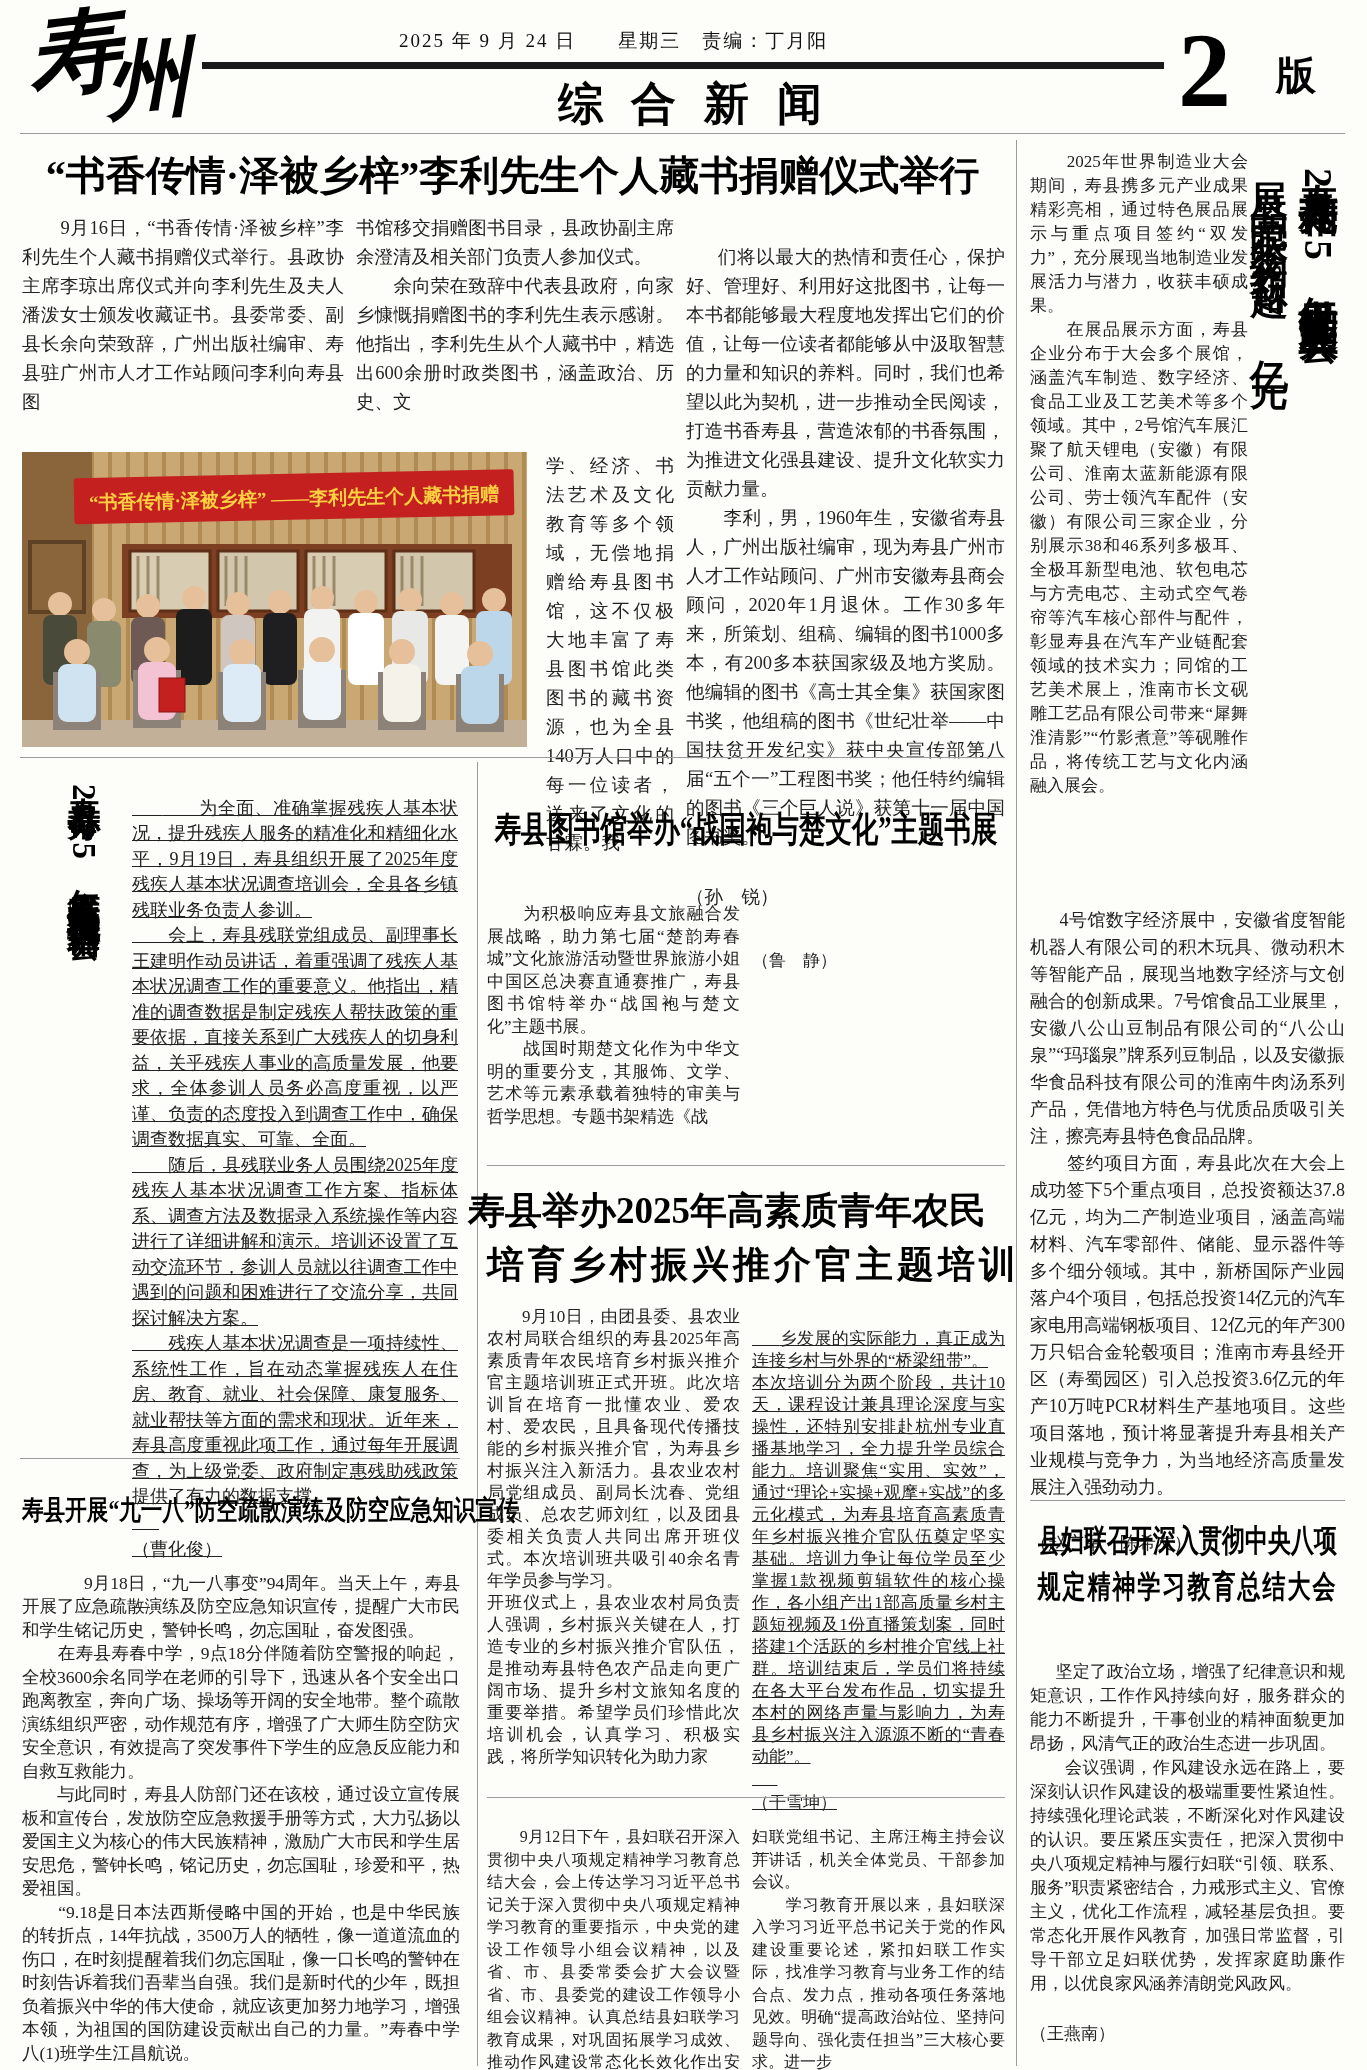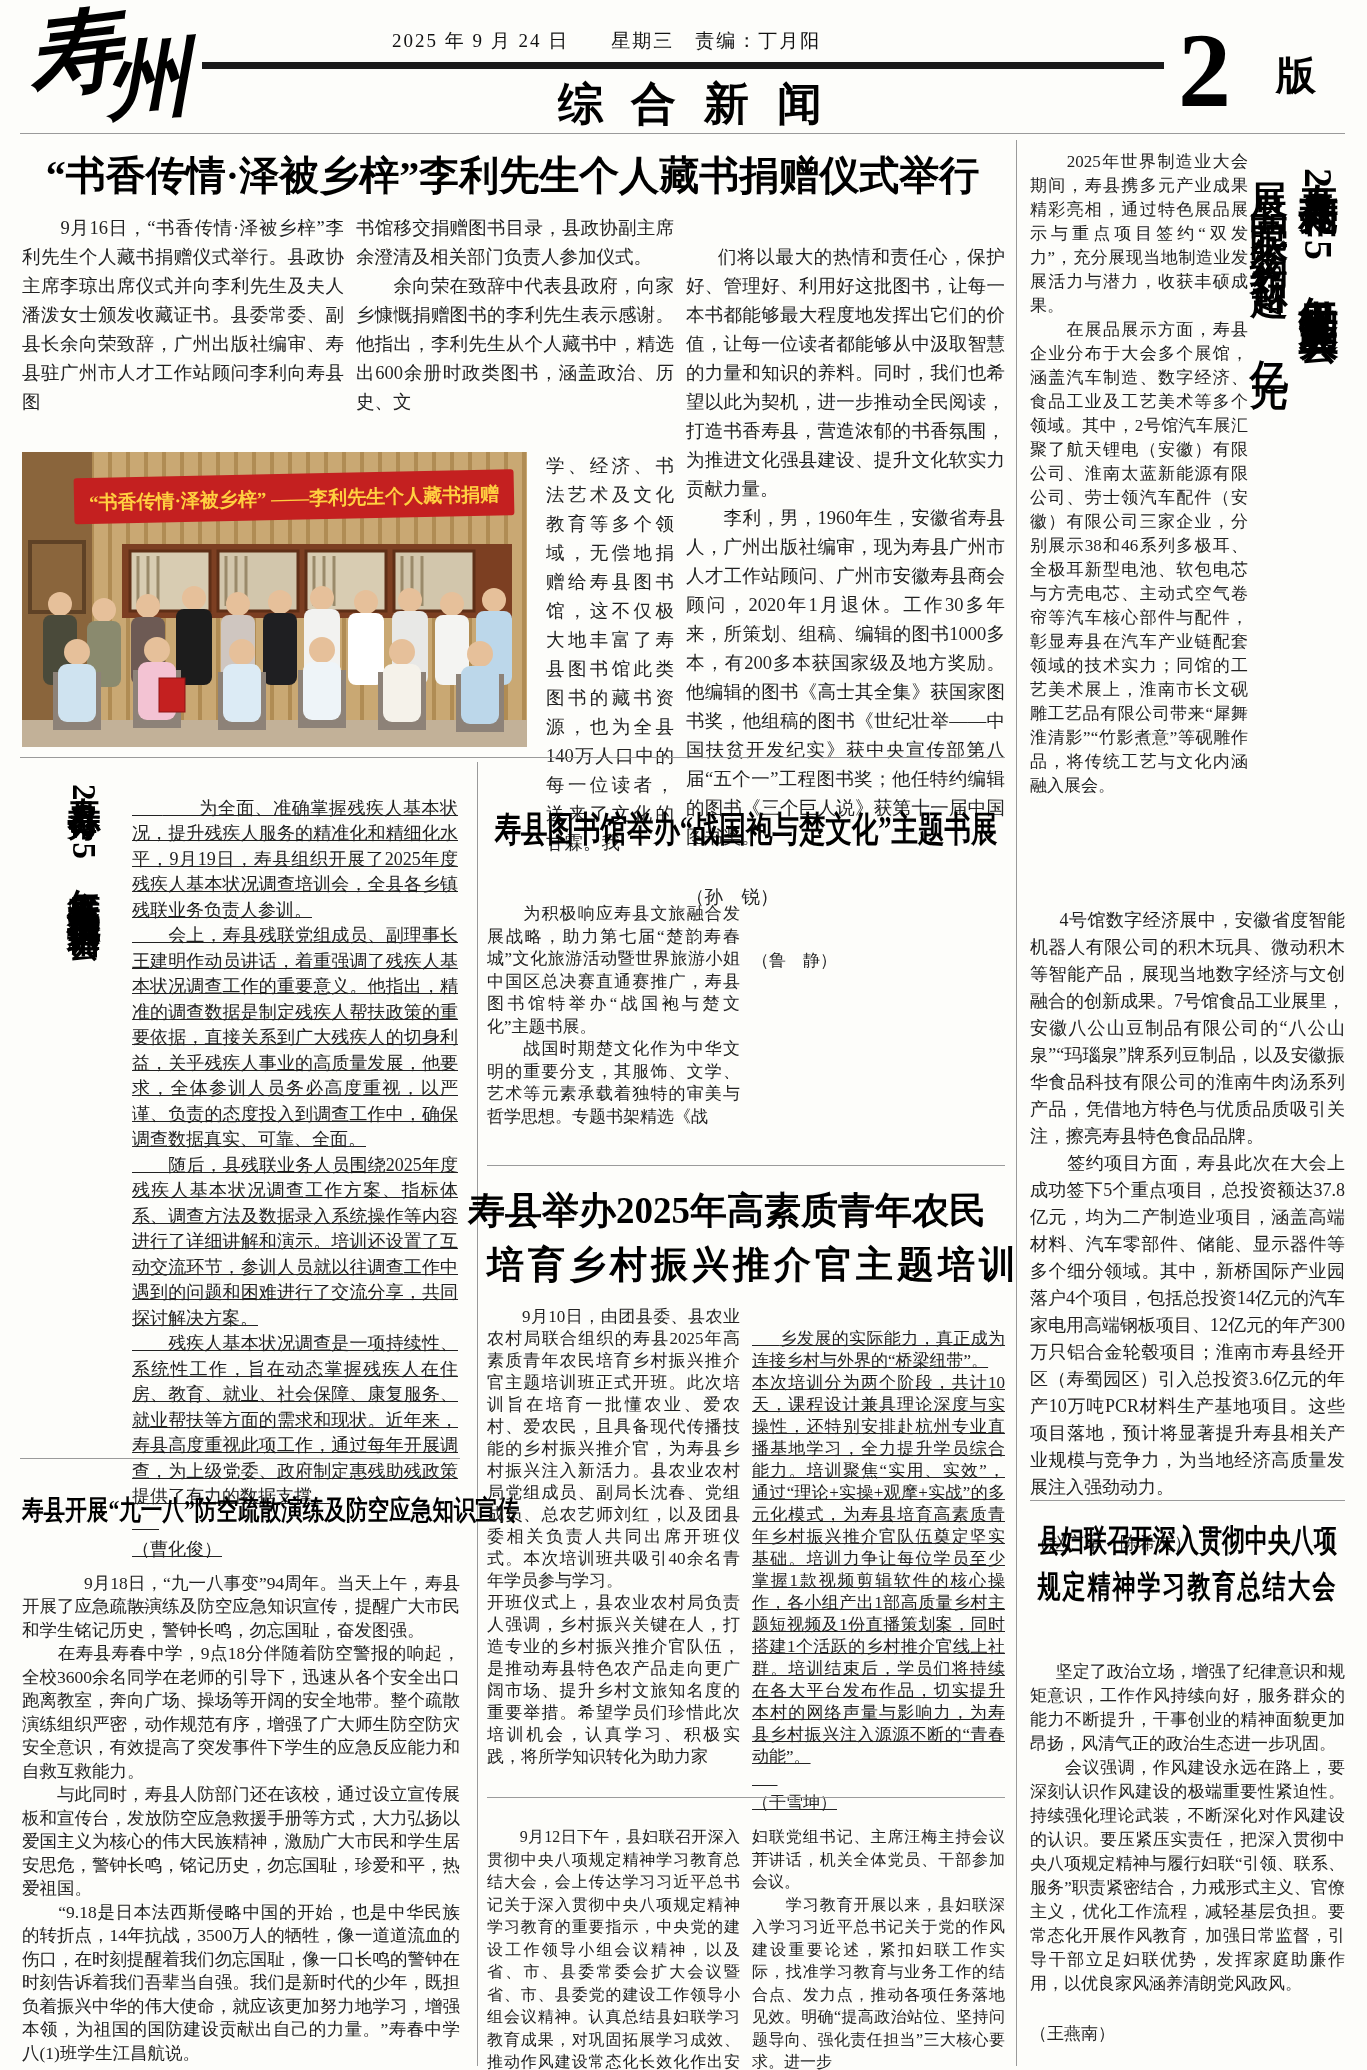--- a/index.html
+++ b/index.html
@@ -4,21 +4,21 @@
 <style>
   html,body{margin:0;padding:0;background:#888;}
   #page{position:relative;width:1367px;height:2070px;background:#fdfdfa;margin:0 auto;overflow:hidden;
         font-family:"Liberation Serif","DejaVu Serif",serif;color:#1c1c1c;}
   .abs{position:absolute;}
   .rule-h{position:absolute;background:#1a1a1a;}
   .rule-gray{position:absolute;background:#9a9a9a;}
   .rule-v{position:absolute;background:#9a9a9a;width:1px;}
   
   .masthead-char{position:absolute;font-weight:900;font-style:italic;line-height:1;color:#000;}
-  .dateline{position:absolute;left:0;width:1213px;text-align:center;font-size:19px;letter-spacing:2px;color:#111;}
+  .dateline{position:absolute;left:0;width:1213px;text-align:center;font-size:19px;letter-spacing:2px;color:#111;padding-left:7px;}
   .section-title{position:absolute;left:340px;top:74px;width:700px;text-align:center;
                  font-size:45px;font-weight:900;letter-spacing:28px;text-indent:28px;color:#000;}
   .pagenum{position:absolute;font-weight:900;color:#000;line-height:1;}
   
   .hl-main{position:absolute;text-align:center;font-weight:900;white-space:nowrap;color:#000;}
   .hl-sub{position:absolute;text-align:center;font-weight:900;white-space:nowrap;color:#000;}
   
   .col{position:absolute;text-align:justify;white-space:pre-wrap;color:#222;}
   .t19{font-size:18.5px;line-height:29px;}
   .t18{font-size:18px;line-height:25.5px;text-decoration:underline;}

